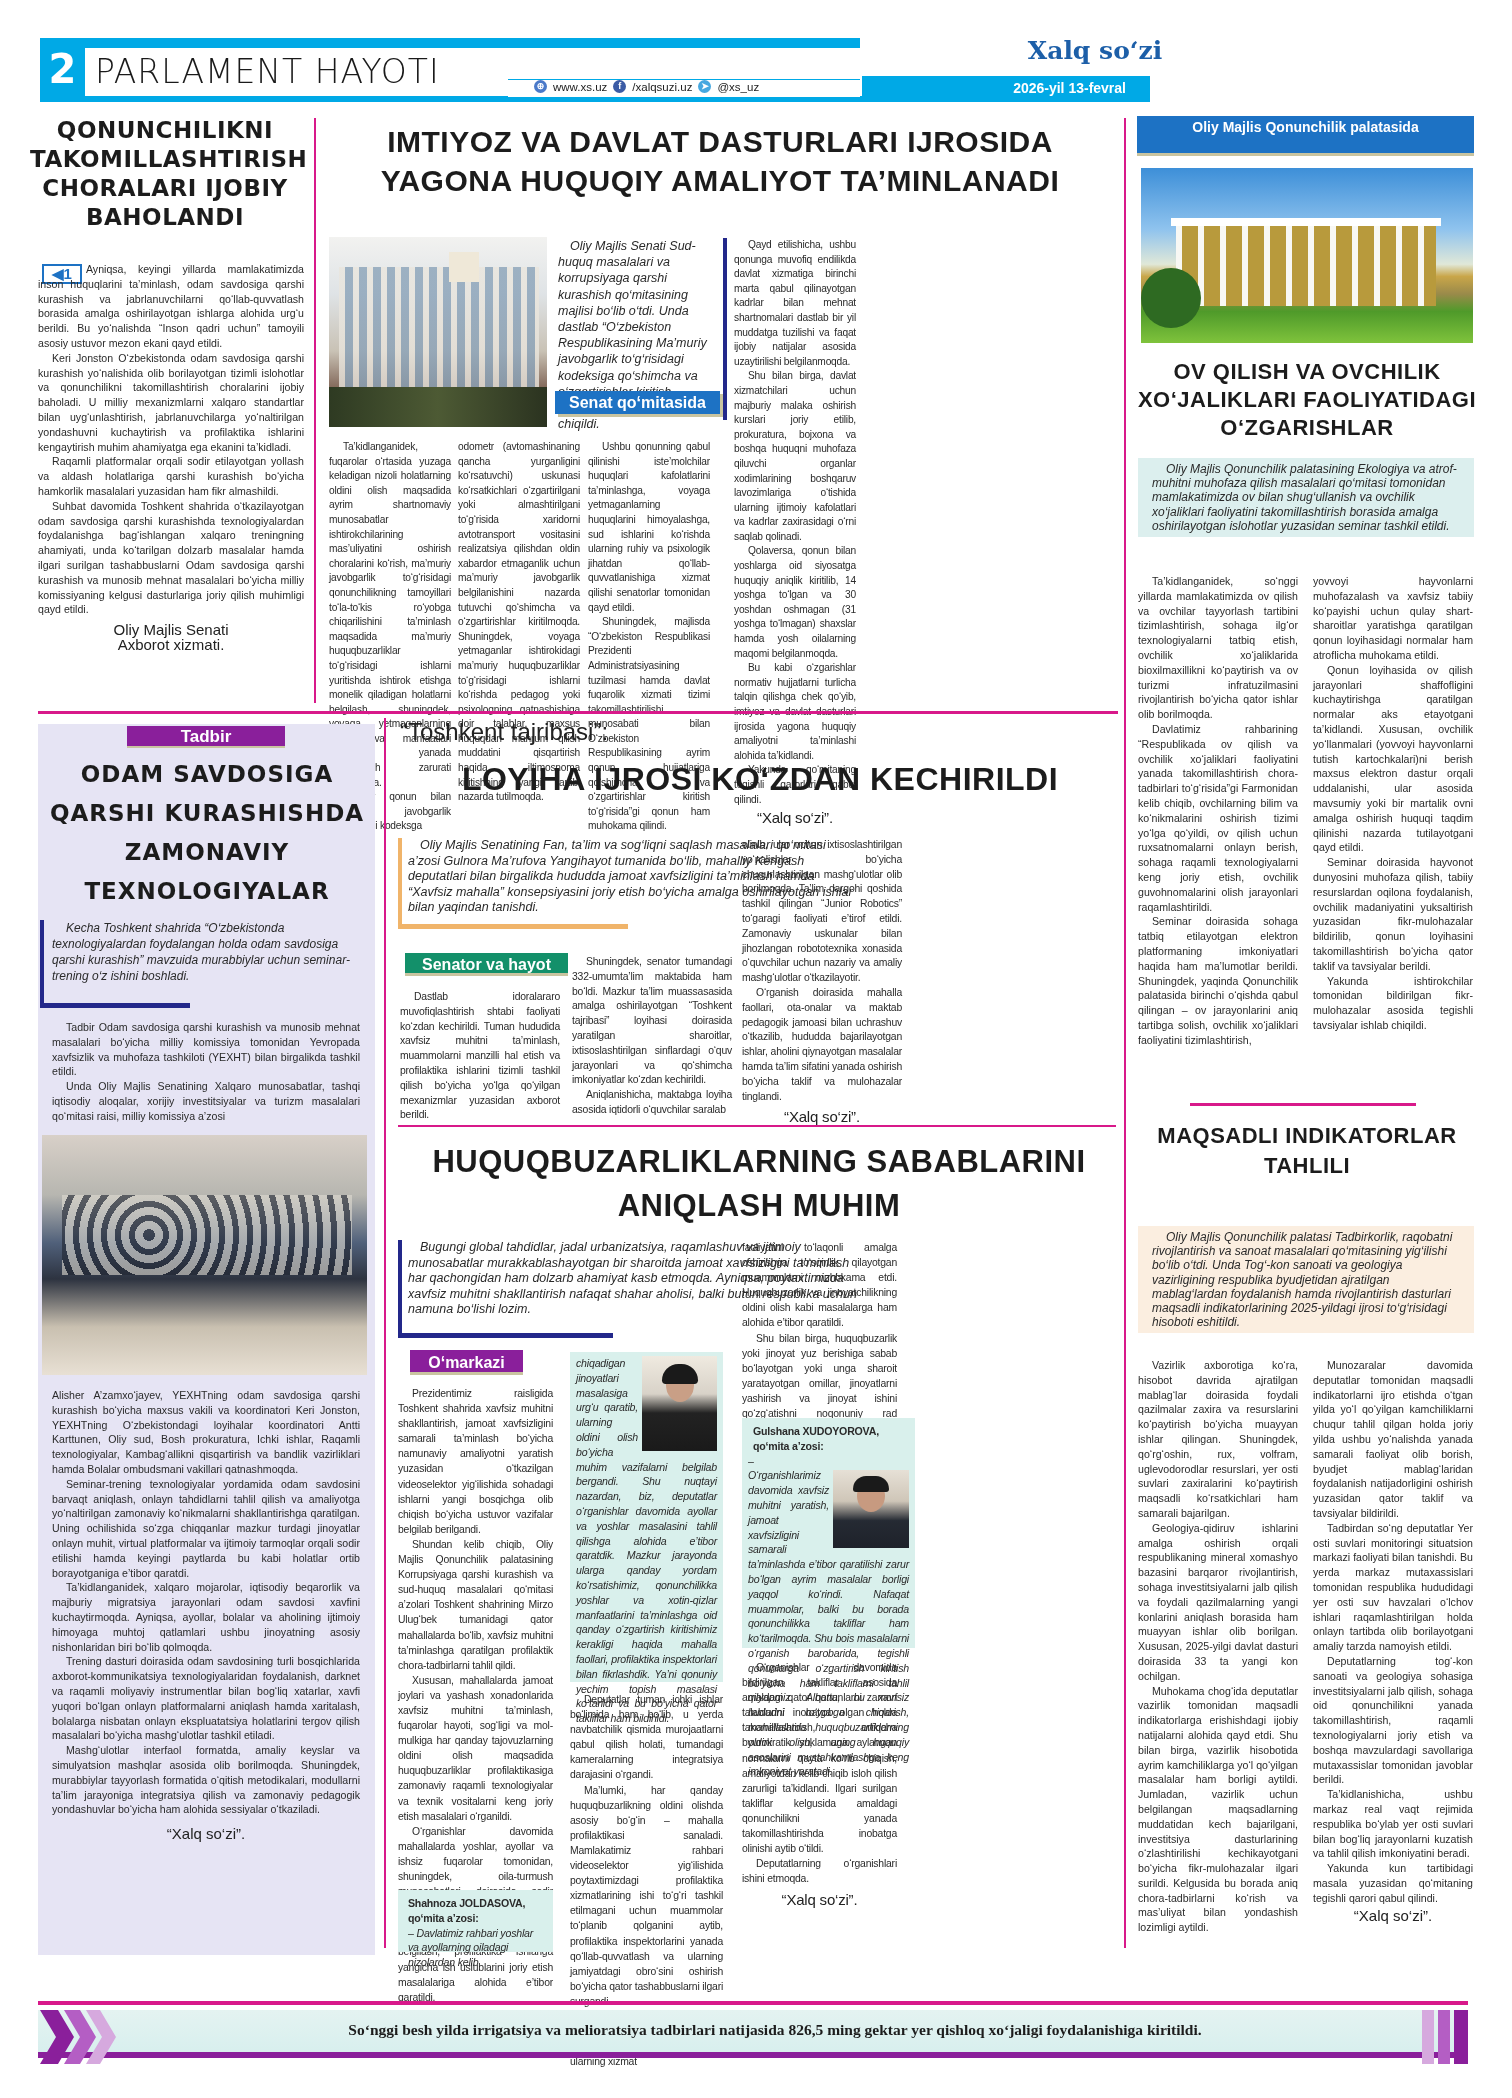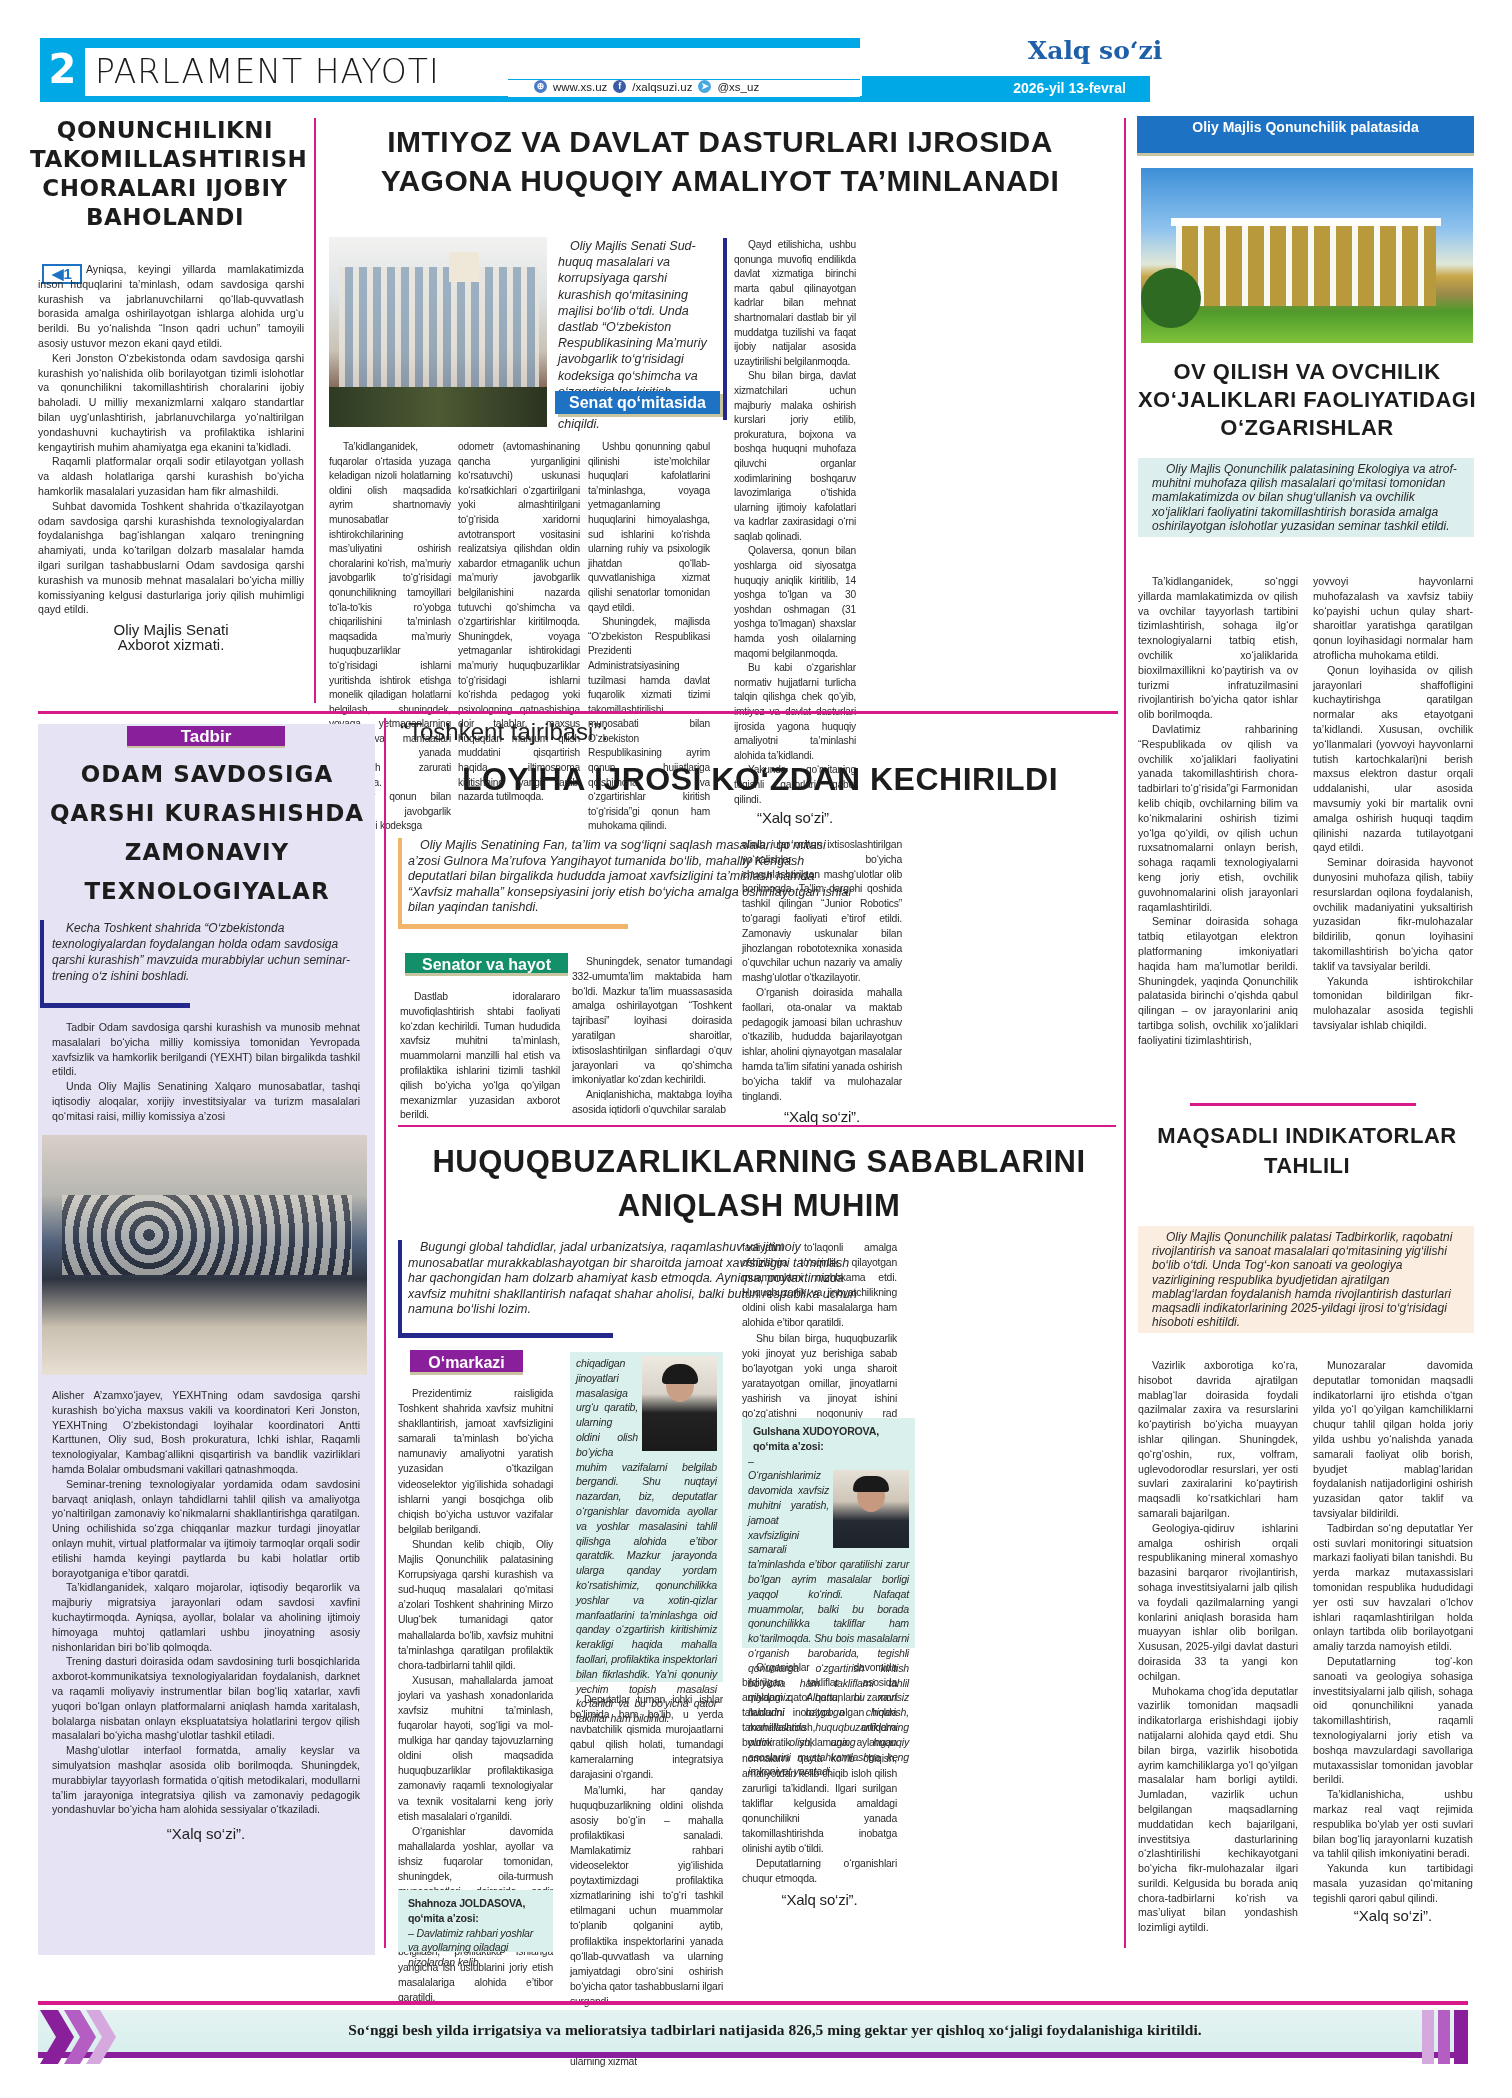--- a/index.html
+++ b/index.html
@@ -117,21 +117,21 @@
 
 <div class="hline" style="left:38px;top:711px;width:1080px;"></div>
 
 <div class="abs" style="left:38px;top:724px;width:337px;height:1231px;background:#e6e4f4;"></div>
 <div class="chip" style="left:127px;top:726px;width:158px;height:22px;background:#8a1f9b;font-size:17px;line-height:22px;border-bottom:2px solid #c9c4a0;">Tadbir</div>
 <div class="abs head-cond" style="left:44px;top:755px;width:326px;font-size:23px;line-height:39px;letter-spacing:1px;">ODAM SAVDOSIGA QARSHI KURASHISHDA ZAMONAVIY TEXNOLOGIYALAR</div>
 <div class="abs" style="left:40px;top:920px;width:4px;height:86px;background:#23288a;"></div>
 <div class="abs" style="left:40px;top:1003px;width:150px;height:5px;background:#23288a;"></div>
 <div class="lead-box" style="left:52px;top:920px;width:300px;text-indent:14px;font-size:12px;line-height:16px;">Kecha Toshkent shahrida “O‘zbekistonda texnologiyalardan foydalangan holda odam savdosiga qarshi kurashish” mavzuida murabbiylar uchun seminar-trening o‘z ishini boshladi.</div>
 <div class="abs body-text" style="left:52px;top:1020px;width:308px;">
-  <p>Tadbir Odam savdosiga qarshi kurashish va munosib mehnat masalalari bo‘yicha milliy komissiya tomonidan Yevropada xavfsizlik va hamkorlik berilgandi (YEXHT) bilan birgalikda tashkil etildi.</p>
+  <p>Tadbir Odam savdosiga qarshi kurashish va munosib mehnat masalalari bo‘yicha milliy komissiya tomonidan Yevropada xavfsizlik va muhofaza tashkiloti (YEXHT) bilan birgalikda tashkil etildi.</p>
   <p>Unda Oliy Majlis Senatining Xalqaro munosabatlar, tashqi iqtisodiy aloqalar, xorijiy investitsiyalar va turizm masalalari qo‘mitasi raisi, milliy komissiya a’zosi</p>
 </div>
 <div class="photo" style="left:42px;top:1135px;width:325px;height:240px;background:linear-gradient(180deg,#d8d0c8 0%,#b7b6b0 25%,#50607a 45%,#2d3340 60%,#c9c0b0 80%,#e8e0d4 100%);">
   <div style="position:absolute;left:20px;top:60px;width:290px;height:80px;background:repeating-radial-gradient(circle at 30% 50%,#1f2430 0 6px,#e0dcd2 6px 14px);opacity:.6;"></div>
 </div>
 <div class="abs body-text" style="left:52px;top:1388px;width:308px;">
   <p style="text-indent:0">Alisher A’zamxo‘jayev, YEXHTning odam savdosiga qarshi kurashish bo‘yicha maxsus vakili va koordinatori Keri Jonston, YEXHTning O‘zbekistondagi loyihalar koordinatori Antti Karttunen, Oliy sud, Bosh prokuratura, Ichki ishlar, Raqamli texnologiyalar, Kambag‘allikni qisqartirish va bandlik vazirliklari hamda Bolalar ombudsmani vakillari qatnashmoqda.</p>
   <p>Seminar-trening texnologiyalar yordamida odam savdosini barvaqt aniqlash, onlayn tahdidlarni tahlil qilish va amaliyotga yo‘naltirilgan zamonaviy ko‘nikmalarni shakllantirishga qaratilgan. Uning ochilishida so‘zga chiqqanlar mazkur turdagi jinoyatlar onlayn muhit, virtual platformalar va ijtimoiy tarmoqlar orqali sodir etilishi hamda keyingi paytlarda bu kabi holatlar ortib borayotganiga e’tibor qaratdi.</p>
   <p>Ta’kidlanganidek, xalqaro mojarolar, iqtisodiy beqarorlik va majburiy migratsiya jarayonlari odam savdosi xavfini kuchaytirmoqda. Ayniqsa, ayollar, bolalar va aholining ijtimoiy himoyaga muhtoj qatlamlari ushbu jinoyatning asosiy nishonlaridan biri bo‘lib qolmoqda.</p>
   <p>Trening dasturi doirasida odam savdosining turli bosqichlarida axborot-kommunikatsiya texnologiyalaridan foydalanish, darknet va raqamli moliyaviy instrumentlar bilan bog‘liq xatarlar, xavfi yuqori bo‘lgan onlayn platformalarni aniqlash hamda xaritalash, bolalarga nisbatan onlayn ekspluatatsiya holatlarini tergov qilish masalalari bo‘yicha mashg‘ulotlar tashkil etiladi.</p>
@@ -199,21 +199,21 @@
   <div style="font-weight:bold;padding-left:5px;">Gulshana XUDOYOROVA,</div>
   <div style="font-weight:bold;padding-left:5px;">qo‘mita a’zosi:</div>
   <div class="photo" style="position:relative;float:right;width:76px;height:78px;margin:16px 0 2px 4px;background:linear-gradient(180deg,#e6e0d6 0%,#cfc6b8 40%,#252a33 65%,#1e222a 100%);">
     <div style="position:absolute;left:24px;top:10px;width:28px;height:32px;border-radius:50%;background:#c79a80;"></div>
     <div style="position:absolute;left:20px;top:6px;width:36px;height:16px;border-radius:18px 18px 4px 4px;background:#1a1a1a;"></div>
   </div>
   <div class="ital" style="text-align:justify;">– O‘rganishlarimiz davomida xavfsiz muhitni yaratish, jamoat xavfsizligini samarali ta’minlashda e’tibor qaratilishi zarur bo‘lgan ayrim masalalar borligi yaqqol ko‘rindi. Nafaqat muammolar, balki bu borada qonunchilikka takliflar ham ko‘tarilmoqda. Shu bois masalalarni o‘rganish barobarida, tegishli qonunlarga o‘zgartirish kiritish bo‘yicha ham takliflarni tahlil qilyapmiz. Albatta, bu xavfsiz hududni ro‘yobga chiqarish, mahallalarda huquqbuzarliklarning oldini olish, uning huquqiy asoslarini mustahkamlashga keng imkoniyat yaratadi.</div>
 </div>
 <div class="abs body-text narrow" style="left:742px;top:1660px;width:155px;font-size:10.4px;line-height:15.1px;">
   <p>O‘rganishlar davomida bildirilgan takliflar asosida amaldagi qator qonunlarni zamon talablarini inobatga olgan holda takomillashtirish, ortiqcha byurokratik yuklamaga aylangan normalarni qayta ko‘rib chiqish, amaliyotdan kelib chiqib isloh qilish zarurligi ta’kidlandi. Ilgari surilgan takliflar kelgusida amaldagi qonunchilikni yanada takomillashtirishda inobatga olinishi aytib o‘tildi.</p>
-  <p>Deputatlarning o‘rganishlari chuqur etmoqda.</p>
+  <p>Deputatlarning o‘rganishlari ishini etmoqda.</p>
   <div class="sig" style="margin-top:6px;">“Xalq so‘zi”.</div>
 </div>
 
 <div class="hline" style="left:1190px;top:1103px;width:226px;height:3px;"></div>
 <div class="abs head-bold" style="left:1132px;top:1113px;width:350px;font-size:22px;line-height:30px;">MAQSADLI INDIKATORLAR TAHLILI</div>
 <div class="lead-box" style="left:1138px;top:1226px;width:336px;background:#fbeee0;padding:4px 14px;text-indent:14px;font-size:12px;line-height:14.2px;">Oliy Majlis Qonunchilik palatasi Tadbirkorlik, raqobatni rivojlantirish va sanoat masalalari qo‘mitasining yig‘ilishi bo‘lib o‘tdi. Unda Tog‘-kon sanoati va geologiya vazirligining respublika byudjetidan ajratilgan mablag‘lardan foydalanish hamda rivojlantirish dasturlari maqsadli indikatorlarining 2025-yildagi ijrosi to‘g‘risidagi hisoboti eshitildi.</div>
 <div class="abs body-text" style="left:1138px;top:1358px;width:160px;">
   <p>Vazirlik axborotiga ko‘ra, hisobot davrida ajratilgan mablag‘lar doirasida foydali qazilmalar zaxira va resurslarini ko‘paytirish bo‘yicha muayyan ishlar qilingan. Shuningdek, qo‘rg‘oshin, rux, volfram, uglevodorodlar resurslari, yer osti suvlari zaxiralarini ko‘paytirish maqsadli ko‘rsatkichlari ham samarali bajarilgan.</p>
   <p>Geologiya-qidiruv ishlarini amalga oshirish orqali respublikaning mineral xomashyo bazasini barqaror rivojlantirish, sohaga investitsiyalarni jalb qilish va foydali qazilmalarning yangi konlarini aniqlash borasida ham muayyan ishlar olib borilgan. Xususan, 2025-yilgi davlat dasturi doirasida 33 ta yangi kon ochilgan.</p>
   <p>Muhokama chog‘ida deputatlar vazirlik tomonidan maqsadli indikatorlarga erishishdagi ijobiy natijalarni alohida qayd etdi. Shu bilan birga, vazirlik hisobotida ayrim kamchiliklarga yo‘l qo‘yilgan masalalar ham borligi aytildi. Jumladan, vazirlik uchun belgilangan maqsadlarning muddatidan kech bajarilgani, investitsiya dasturlarining o‘zlashtirilishi kechikayotgani bo‘yicha fikr-mulohazalar ilgari surildi. Kelgusida bu borada aniq chora-tadbirlarni ko‘rish va mas’uliyat bilan yondashish lozimligi aytildi.</p>

